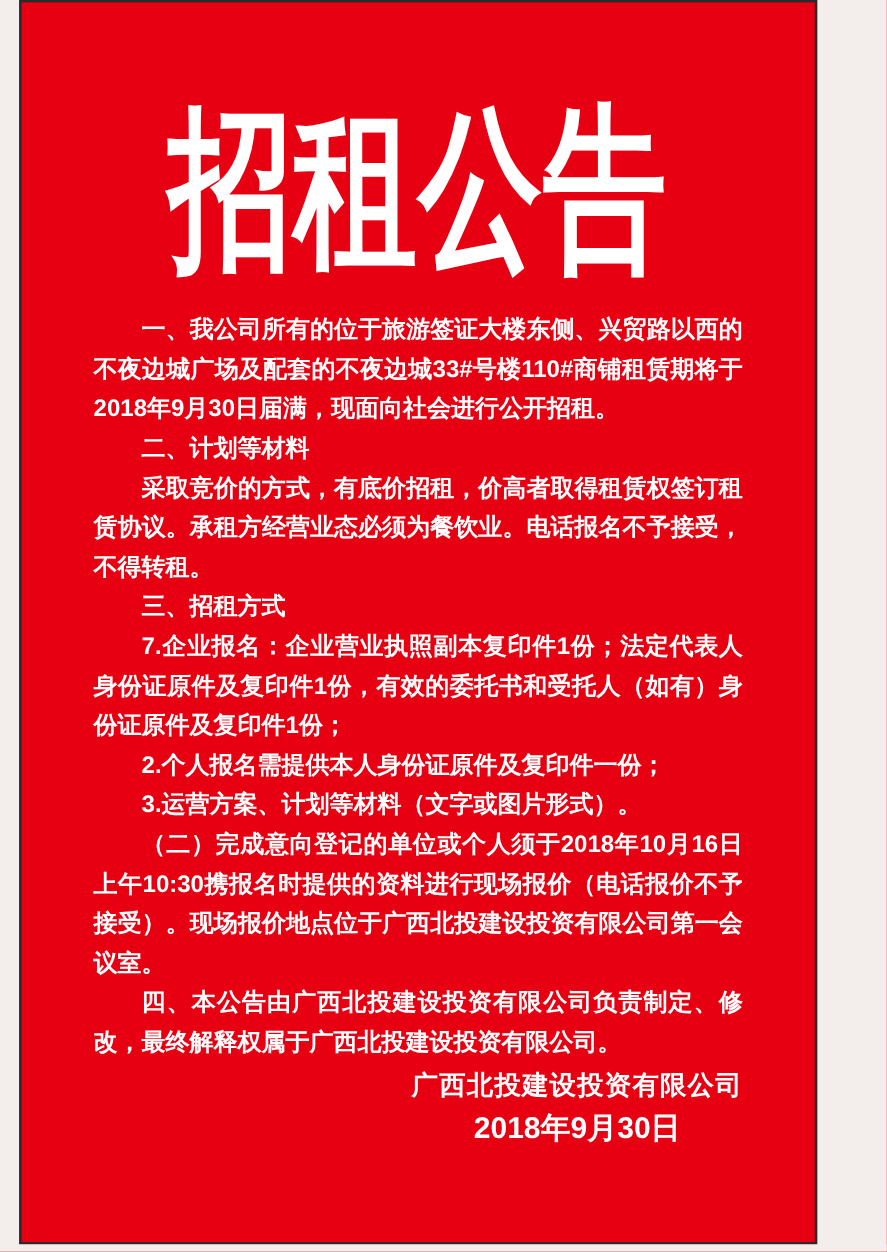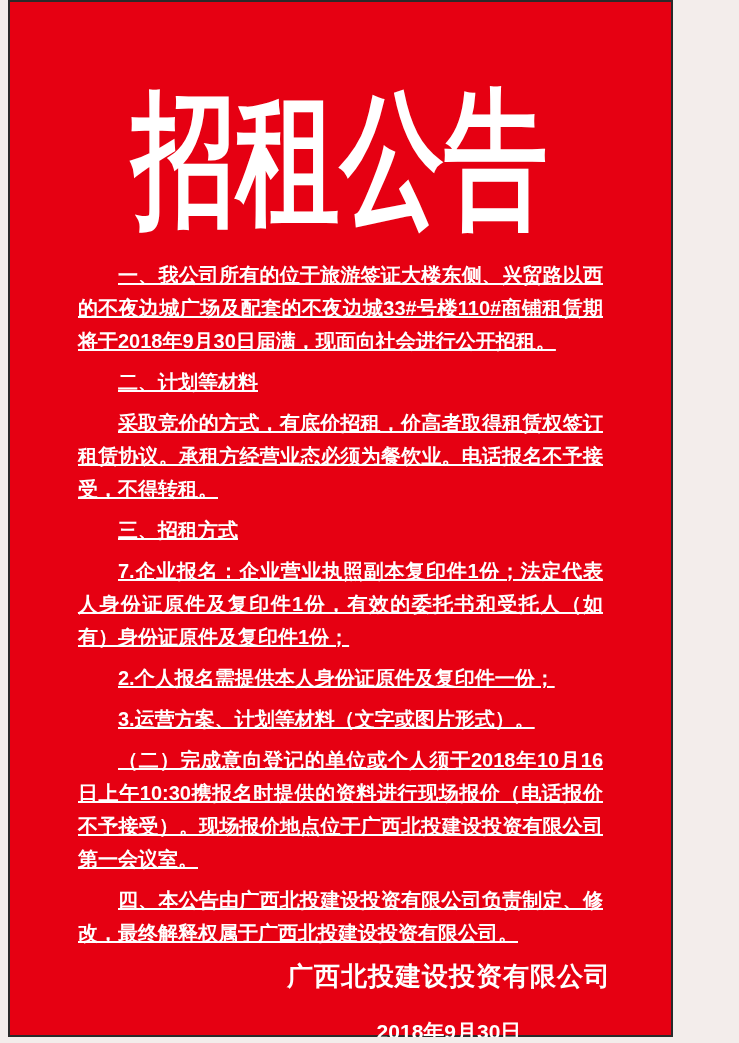--- a/index.html
+++ b/index.html
@@ -10,21 +10,21 @@
   html,body{margin:0;padding:0;}
   body{
     width:739px;height:1043px;
     background:#f3edeb;
     font-family:"Liberation Sans","DejaVu Sans",sans-serif;
     overflow:hidden;
     position:relative;
   }
   .poster{
     box-sizing:border-box;
-    position:absolute;top:0;left:8px;
+    position:absolute;top:0;left:16px;
     width:665px;height:1037px;
     background:var(--bg);
     border:2px solid var(--frame);
     color:var(--ink);
   }
   .title-wrap{
     margin-top:86px;
     height:105px;
     text-align:center;
   }
@@ -44,46 +44,44 @@
   .body-text{
     margin:66px 60px 0 60px;
     font-size:20px;
     line-height:33px;
     font-weight:bold;
     color:var(--ink);
     text-align:justify;
     text-justify:inter-ideograph;
   }
   .body-text p{
-    margin:8px;
+    margin:0;
     text-indent:2em;
-    text-decoration:underline;
   }
   .contact .gap{
     display:inline-block;
     width:1.4em;
   }
   .signature{
     width:-moz-fit-content;
     width:fit-content;
     margin:1px 0 0 auto;
     text-align:center;
     font-weight:bold;
   }
   .signature .company{
-    font-size:26px;
+    font-size:22px;
     line-height:36px;
     letter-spacing:1px;
     white-space:nowrap;
   }
   .signature .date{
-    font-size:21px;
+    font-size:25px;
     line-height:34px;
     white-space:nowrap;
-    margin-top:21px;
   }
   .bottom-strip{
     position:absolute;left:0;bottom:0;
     width:739px;height:6px;
     background:#f3edeb;
   }
 </style>
 </head>
 <body>
 

